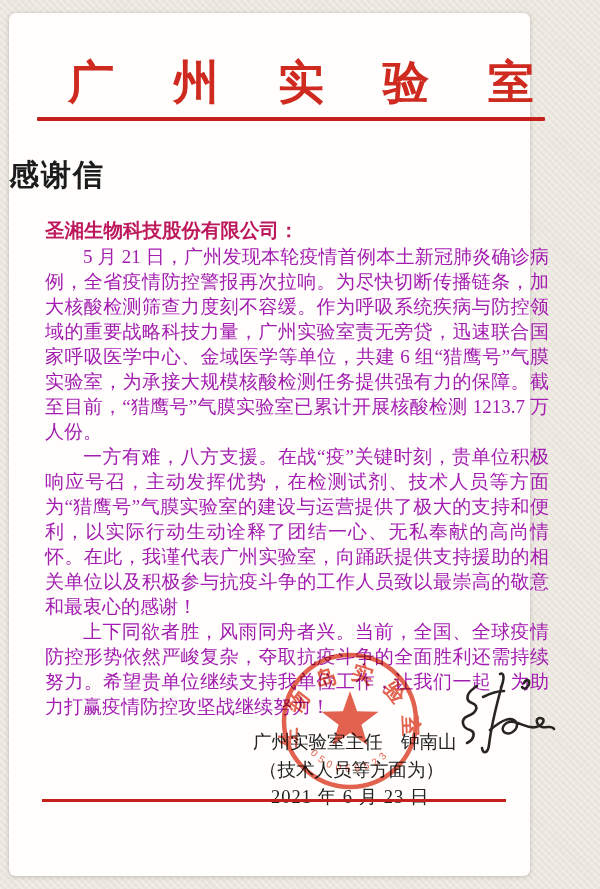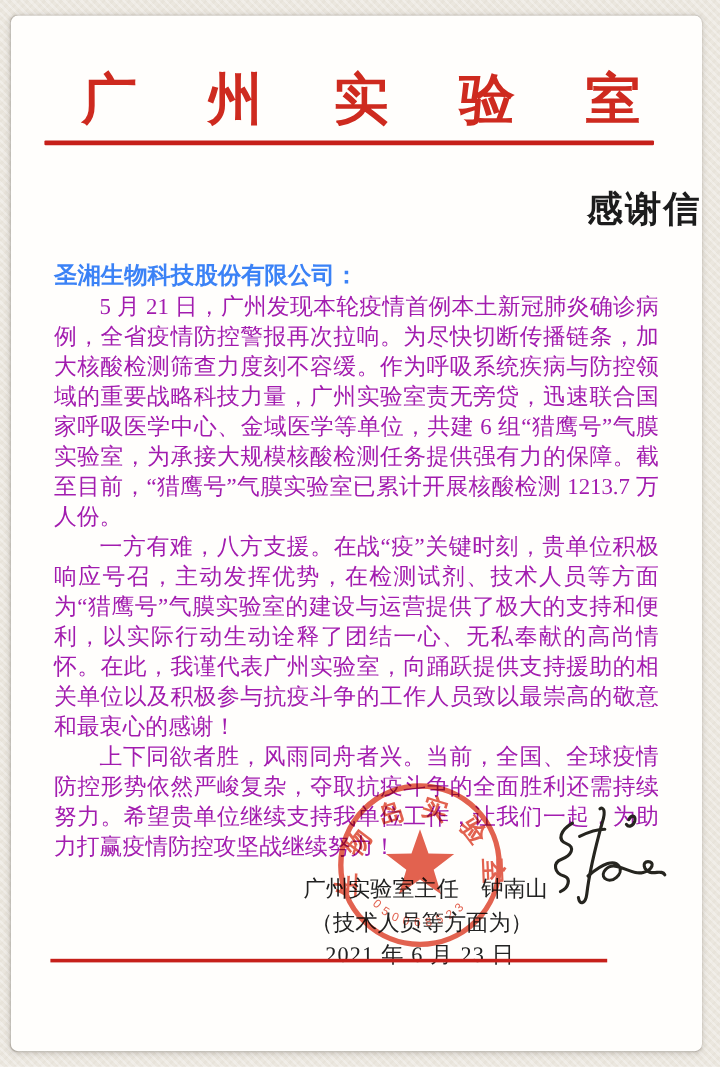--- a/index.html
+++ b/index.html
@@ -6,43 +6,43 @@
   html,body { width:600px; height:889px; overflow:hidden; }
   body{
     font-family:"Liberation Serif", serif;
     background-color:#ebe7df;
     background-image:
       repeating-linear-gradient(45deg, rgba(255,255,255,.30) 0 2px, rgba(0,0,0,0) 2px 5px),
       repeating-linear-gradient(-45deg, rgba(222,216,204,.25) 0 2px, rgba(0,0,0,0) 2px 5px);
     position:relative;
   }
   .paper{
-    position:absolute; left:9px; top:13px; width:576px; height:863px;
+    position:absolute; left:9px; top:13px; width:521px; height:863px;
     background:#fffefc; border-radius:6px;
     box-shadow:0 1px 5px rgba(60,50,40,.22), 0 0 1px rgba(60,50,40,.25);
   }
   .masthead{
     position:absolute; top:42px; left:0; right:0; text-align:center;
     font-family:"Liberation Serif", serif; font-weight:bold;
     font-size:46px; line-height:56px; color:#ce2a1f;
     letter-spacing:59px; text-indent:59px; white-space:nowrap;
   }
   .rule-heavy{
     position:absolute; top:104px; left:28px; width:508px; height:4px;
     background:#c6201a; border-radius:1px;
   }
   .letter-title{
-    position:absolute; top:143px; left:0; right:0; text-align:right;
+    position:absolute; top:143px; left:0; right:0; text-align:left;
     font-family:"Liberation Sans", sans-serif; font-weight:bold;
     font-size:30px; line-height:38px; color:#1c1c1c; letter-spacing:2px;
   }
   .salutation{
     position:absolute; top:204px; left:36px;
     font-family:"Liberation Sans", sans-serif; font-weight:bold;
-    font-size:19.5px; line-height:26px; color:#3b82f6;
+    font-size:19.5px; line-height:26px; color:#be185d;
   }
   .body-text{
     position:absolute; top:231px; left:36px; width:504px;
     font-size:19px; line-height:25px; color:#a21caf;
     text-align:justify;
   }
   .body-text p{ text-indent:2em; }
   .closing{
     position:absolute; top:684px; left:244px;
     font-size:18.5px; line-height:27.5px; color:#222;

